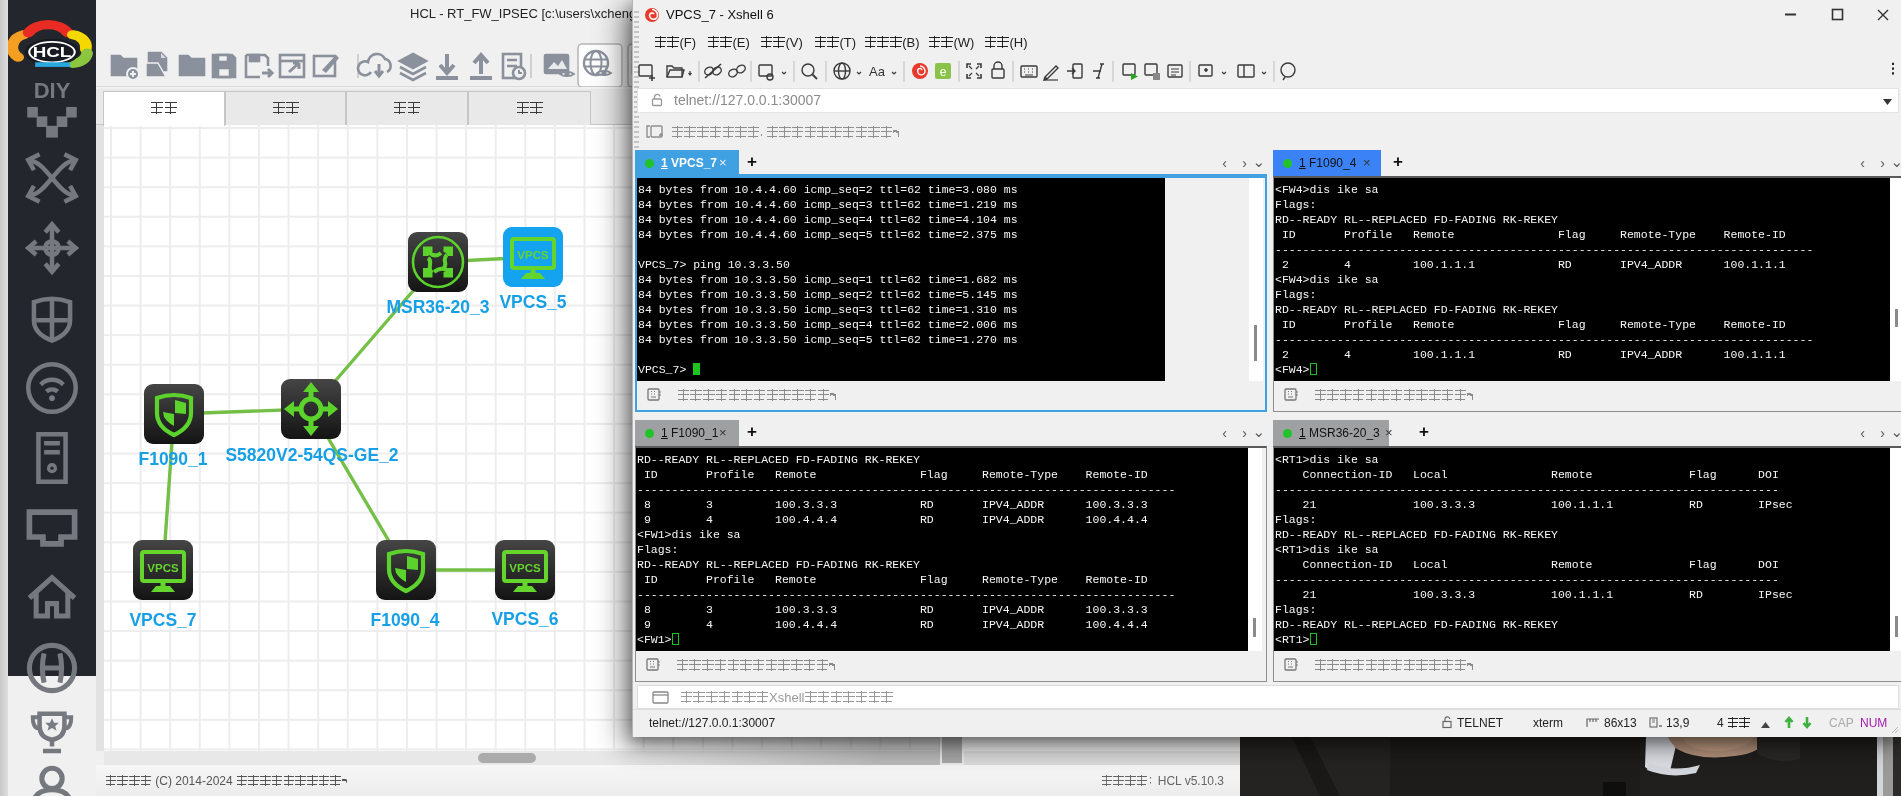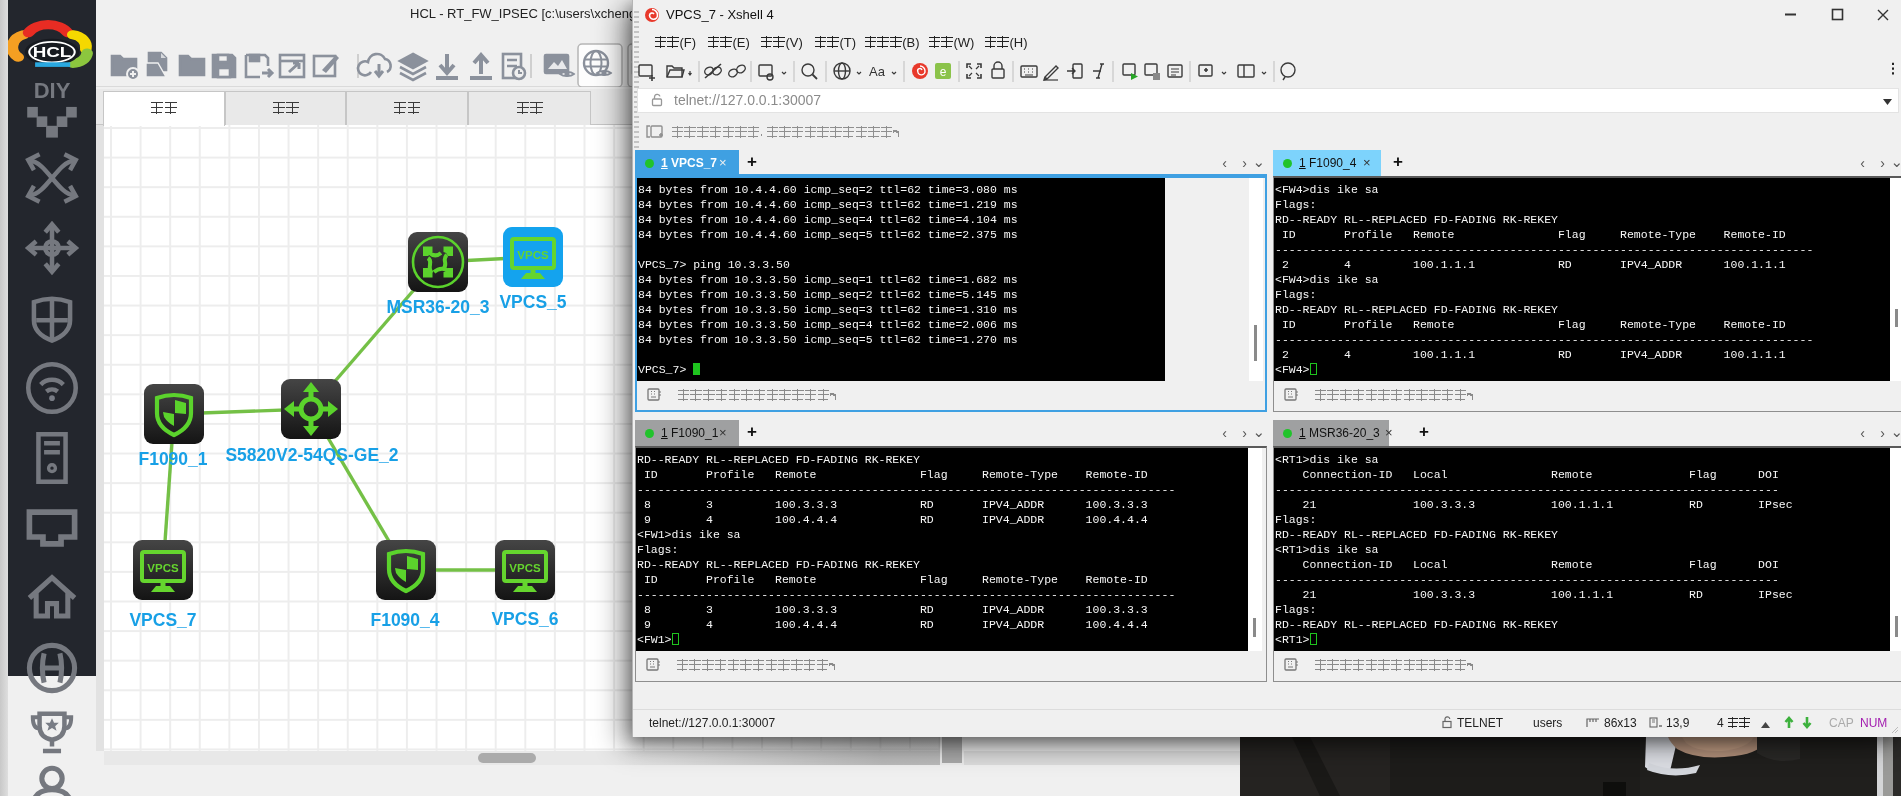--- a/index.html
+++ b/index.html
@@ -367,20 +367,24 @@
     <div id="cgutter"></div>
     <div id="vsb">
         <div id="vsbthumb"></div>
       </div>
     <div id="rpanel"></div>
     <div id="hsb">
         <div id="hsbthumb"></div>
       </div>
     <div id="hsb2"></div>
     <div style="position:absolute;left:520px;top:737px;width:324px;height:28px;background:linear-gradient(90deg,rgba(130,130,130,0),rgba(125,125,125,.42) 82%)"></div>
+    <div id="hclstatus">
+      <span style="position:absolute;left:9px;top:9px"><i class="cj"></i><i class="cj"></i><i class="cj"></i><i class="cj"></i> (C) 2014-2024 <i class="cj"></i><i class="cj"></i><i class="cj"></i><i class="cj"></i><i class="cj"></i><i class="cj"></i><i class="cj"></i><i class="cj"></i><i class="cj"></i><i class="cjp"></i></span>
+      <span style="position:absolute;left:1005px;top:9px;color:#666"><i class="cj"></i><i class="cj"></i><i class="cj"></i><i class="cj"></i><i class="cjcolon"></i>&nbsp;HCL v5.10.3</span>
+    </div>
   </div>
 </div>
 
 <div class="abs" id="photo">
   <svg width="661" height="59" viewBox="0 0 661 59">
     <rect width="661" height="59" fill="#201f1d"></rect>
     <rect width="150" height="59" fill="#252321"></rect>
     <path d="M 70 0 L 100 59 L 80 59 L 52 0 Z" fill="#1a1917"></path>
     <rect x="150" width="250" height="59" fill="#1d1c1a"></rect>
     <path d="M 363 45 L 386 45 L 386 59 L 363 59 Z" fill="#0e0e0c"></path>
@@ -395,21 +399,21 @@
   </svg>
 </div>
 
 <div class="abs" id="xs">
   <div style="position:absolute;left:1px;top:8px;width:5px;height:140px;background:repeating-linear-gradient(0deg,#c4c4c4 0 2px,transparent 2px 5px)"></div>
   <div id="xtitle">
     <svg class="abs" style="left:11px;top:7px" width="16" height="16" viewBox="0 0 16 16">
         <circle cx="8" cy="8" r="7" fill="#e8392b"></circle>
         <path d="M 8 2.5 A 5.5 5.5 0 0 1 13.5 8 A 4 4 0 0 1 5.5 8.5 A 2.5 2.5 0 0 1 10 7" fill="none" stroke="#fff" stroke-width="1.6"></path>
       </svg>
-    <span style="position:absolute;left:33px;top:7px">VPCS_7 - Xshell 4</span>
+    <span style="position:absolute;left:33px;top:7px">VPCS_7 - Xshell 6</span>
     <svg class="abs" style="left:1150px;top:13px" width="16" height="3" viewBox="0 0 16 3">
         <rect width="11" height="2" y="0.5" x="2" fill="#333"></rect>
       </svg>
     <svg class="abs" style="left:1198px;top:8px" width="14" height="14" viewBox="0 0 14 14">
         <rect x="1.5" y="1.5" width="10" height="10" fill="none" stroke="#333" stroke-width="1.6"></rect>
       </svg>
     <svg class="abs" style="left:1243px;top:8px" width="14" height="14" viewBox="0 0 14 14">
         <path d="M 2 2 L 12 12 M 12 2 L 2 12" stroke="#333" stroke-width="1.4"></path>
       </svg>
   </div>
@@ -603,21 +607,21 @@
               <rect x="1" y="1" width="11" height="11" rx="1"></rect>
               <path d="M 12 4 L 14 4 M 12 7 L 14 7 M 4 3.5 L 5 3.5 M 7 3.5 L 8 3.5 M 4 6 L 5 6 M 7 6 L 8 6 M 4 9 L 9 9" stroke-width="1.1"></path>
             </g>
           </svg>
       <span class="btxt"><i class="cj"></i><i class="cj"></i><i class="cj"></i><i class="cj"></i><i class="cj"></i><i class="cj"></i><i class="cj"></i><i class="cj"></i><i class="cj"></i><i class="cj"></i><i class="cj"></i><i class="cj"></i><i class="cjp"></i></span>
     </div>
     </div>
   </div>
   <div class="pane" style="left:640px;top:150px;height:262px;width:632px">
     <div class="tabbar">
-      <div class="xtab" style="left:0;width:108px;background:#7dd3fc;color:#111">
+      <div class="xtab" style="left:0;width:108px;background:#3b82f6;color:#111">
         <span class="dot"></span>
           <span class="ttl"><u>1</u> F1090_4</span>
           <span class="cl" style="left:90px;color:#333">×</span>
       </div>
       <span class="xplus" style="left:120px">+</span>
       <span class="nv" style="right:40px">‹</span>
         <span class="nv" style="right:20px">›</span>
         <span class="nv nvd" style="right:2px">⌄</span>
     </div>
     <div class="pbody" style="height:236px;border:1px solid #8e8e8e;border-top:2px solid #5a5a5a;background:#f0f0f0">
@@ -727,30 +731,39 @@
       <svg class="bicon" width="15" height="15" viewBox="0 0 15 15">
             <g fill="none" stroke="#777" stroke-width="1.3">
               <rect x="1" y="1" width="11" height="11" rx="1"></rect>
               <path d="M 12 4 L 14 4 M 12 7 L 14 7 M 4 3.5 L 5 3.5 M 7 3.5 L 8 3.5 M 4 6 L 5 6 M 7 6 L 8 6 M 4 9 L 9 9" stroke-width="1.1"></path>
             </g>
           </svg>
       <span class="btxt"><i class="cj"></i><i class="cj"></i><i class="cj"></i><i class="cj"></i><i class="cj"></i><i class="cj"></i><i class="cj"></i><i class="cj"></i><i class="cj"></i><i class="cj"></i><i class="cj"></i><i class="cj"></i><i class="cjp"></i></span>
     </div>
     </div>
   </div>
+  <div id="xsend">
+    <svg class="abs" style="left:14px;top:5px" width="17" height="13" viewBox="0 0 17 13">
+        <g fill="none" stroke="#888" stroke-width="1.3">
+          <rect x="1" y="1" width="15" height="11" rx="1"></rect>
+          <path d="M 1 4 L 16 4"></path>
+        </g>
+      </svg>
+    <span style="position:absolute;left:42px;top:4px"><i class="cj"></i><i class="cj"></i><i class="cj"></i><i class="cj"></i><i class="cj"></i><i class="cj"></i><i class="cj"></i>Xshell<i class="cj"></i><i class="cj"></i><i class="cj"></i><i class="cj"></i><i class="cj"></i><i class="cj"></i><i class="cj"></i></span>
+  </div>
   <div id="xstatus">
     <span style="position:absolute;left:16px;top:6px">telnet://127.0.0.1:30007</span>
     <svg class="abs" style="left:808px;top:6px" width="13" height="13" viewBox="0 0 13 13">
         <g fill="none" stroke="#666" stroke-width="1.2">
           <rect x="2" y="5.5" width="8" height="6"></rect>
           <path d="M 4 5.5 L 4 3.5 A 2.4 2.4 0 0 1 8.8 3"></path>
         </g>
       </svg>
     <span style="position:absolute;left:824px;top:6px">TELNET</span>
-    <span style="position:absolute;left:900px;top:6px">users</span>
+    <span style="position:absolute;left:900px;top:6px">xterm</span>
     <svg class="abs" style="left:953px;top:7px" width="14" height="11" viewBox="0 0 14 11">
         <g fill="none" stroke="#666" stroke-width="1.2">
           <path d="M 1 10 L 1 2 L 13 2 M 4 2 L 4 5 M 7 2 L 7 5 M 10 2 L 10 5"></path>
         </g>
       </svg>
     <span style="position:absolute;left:971px;top:6px">86x13</span>
     <svg class="abs" style="left:1016px;top:7px" width="14" height="11" viewBox="0 0 14 11">
         <g fill="none" stroke="#666" stroke-width="1.1">
           <rect x="1" y="1" width="7" height="9"></rect>
           <path d="M 3 3 L 6 3 M 3 5 L 6 5" stroke-width="0.9"></path>

